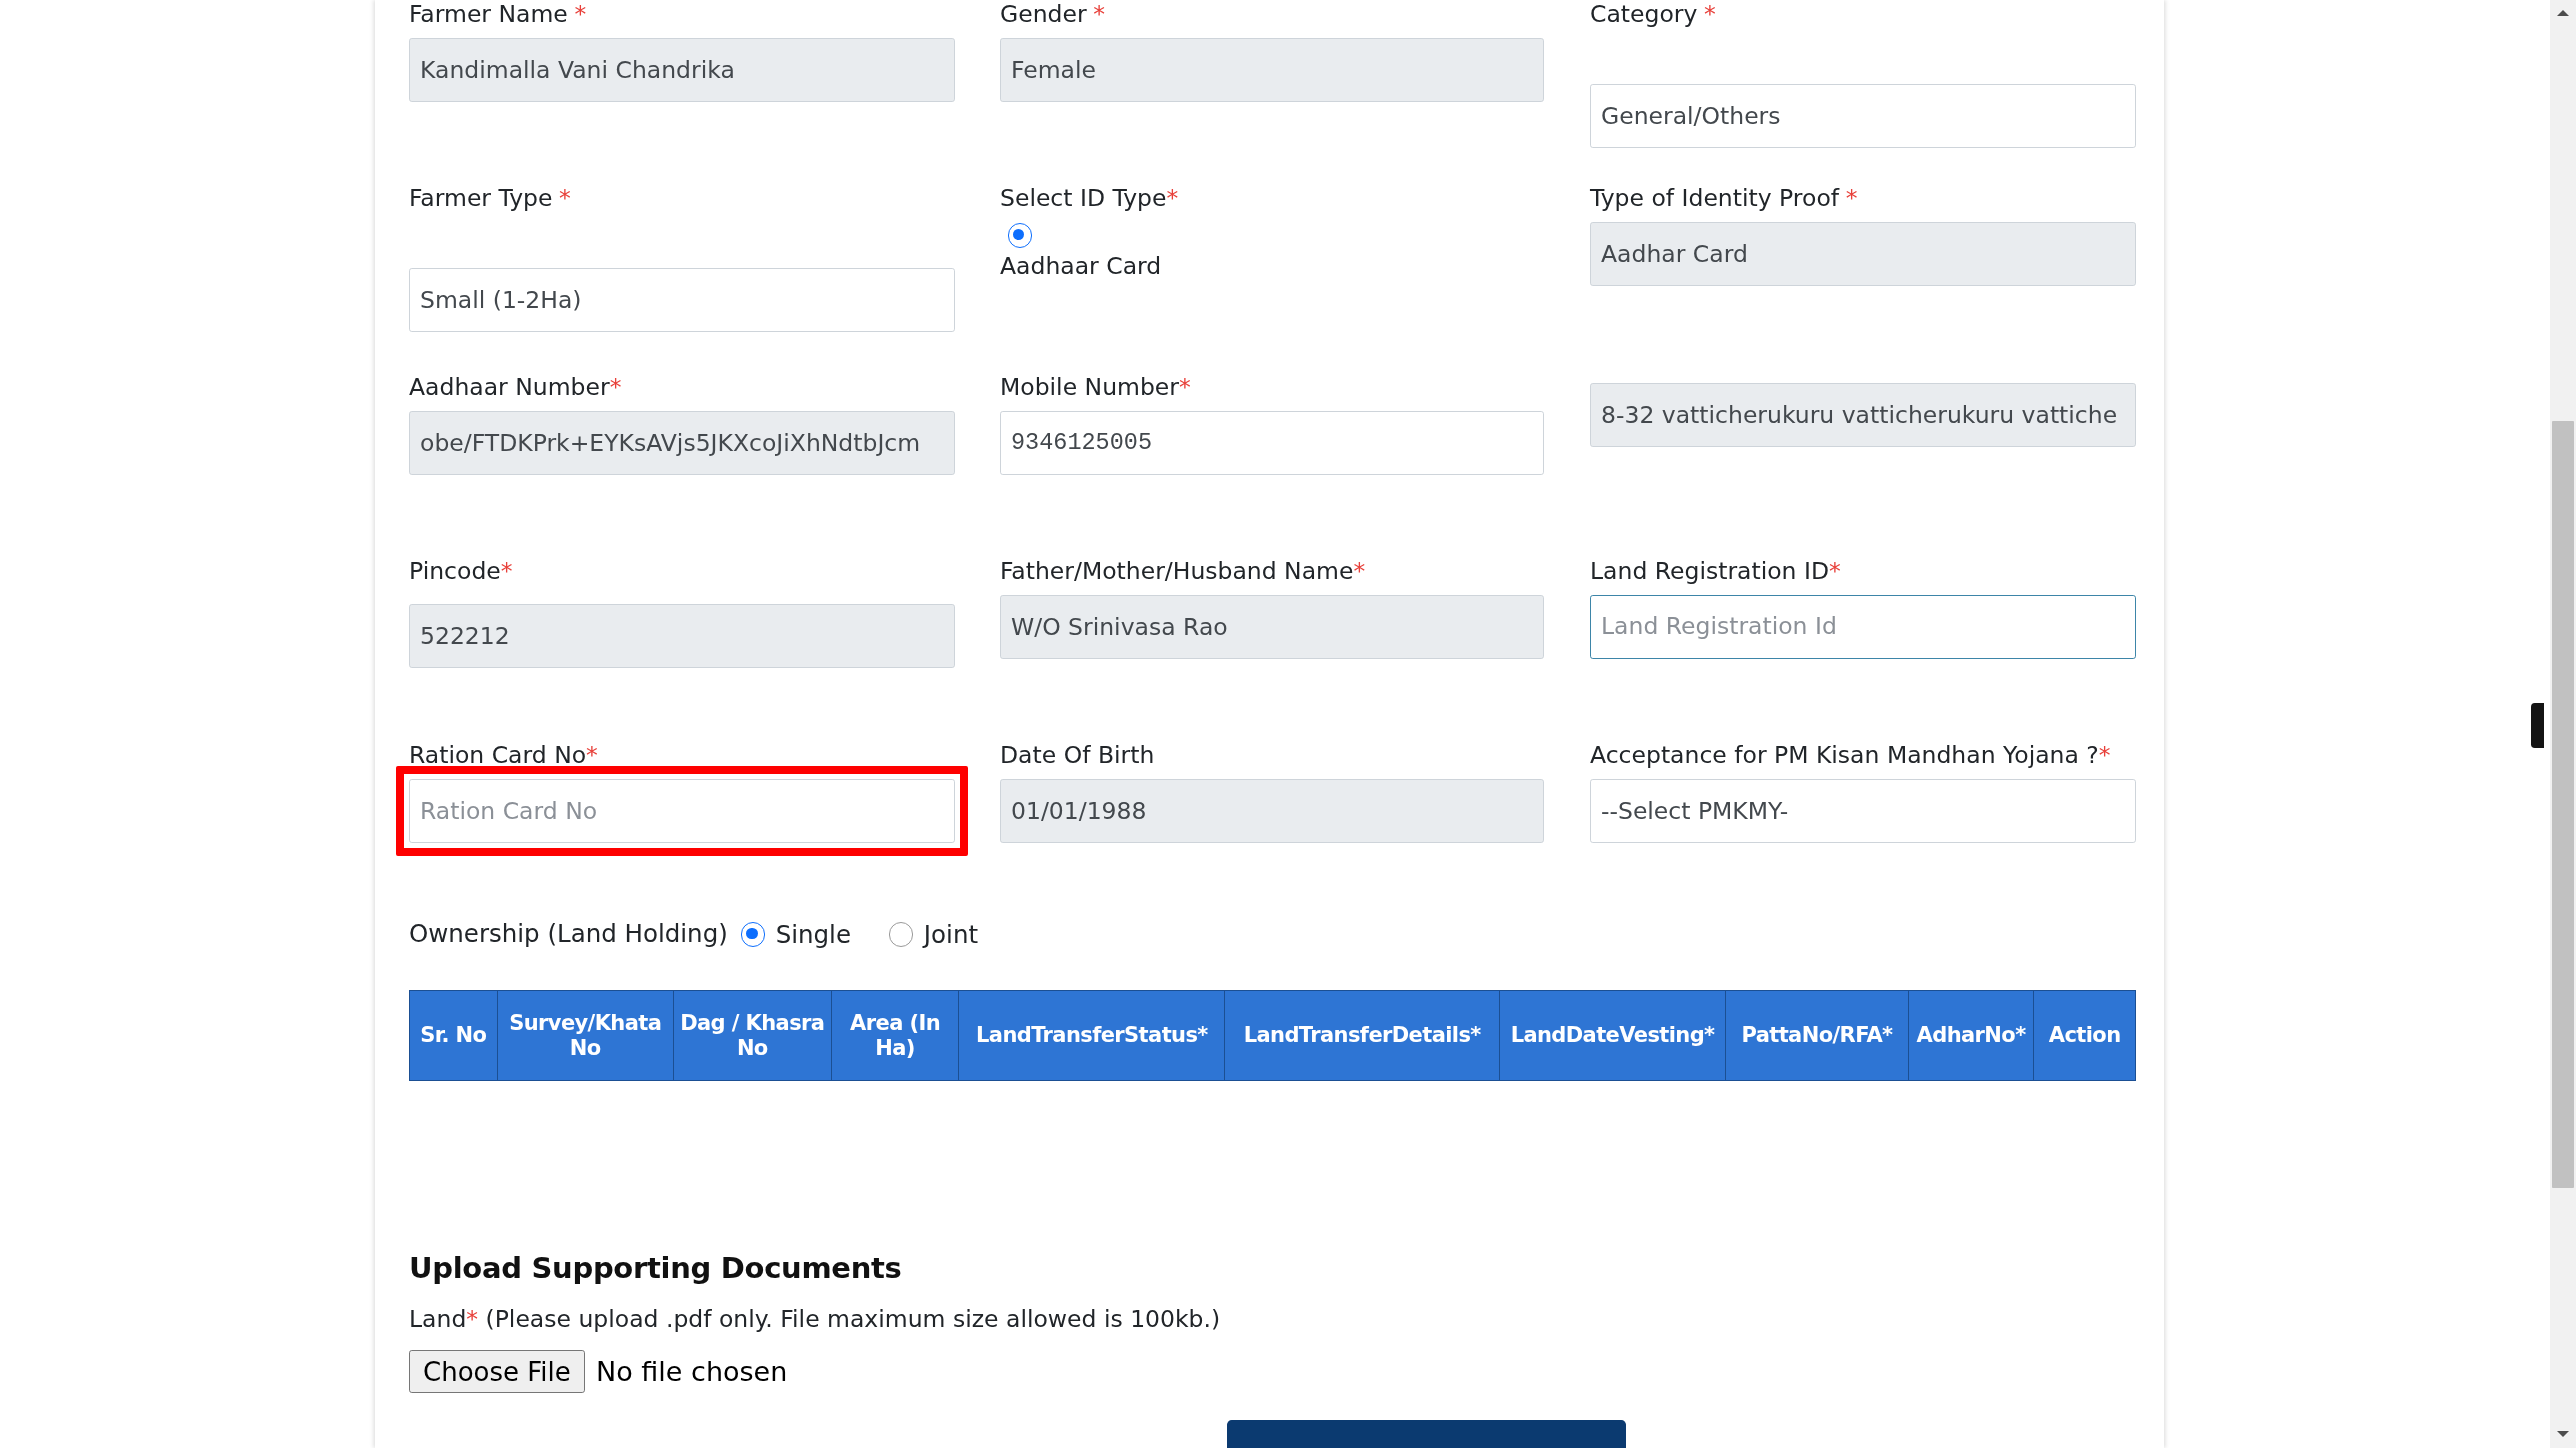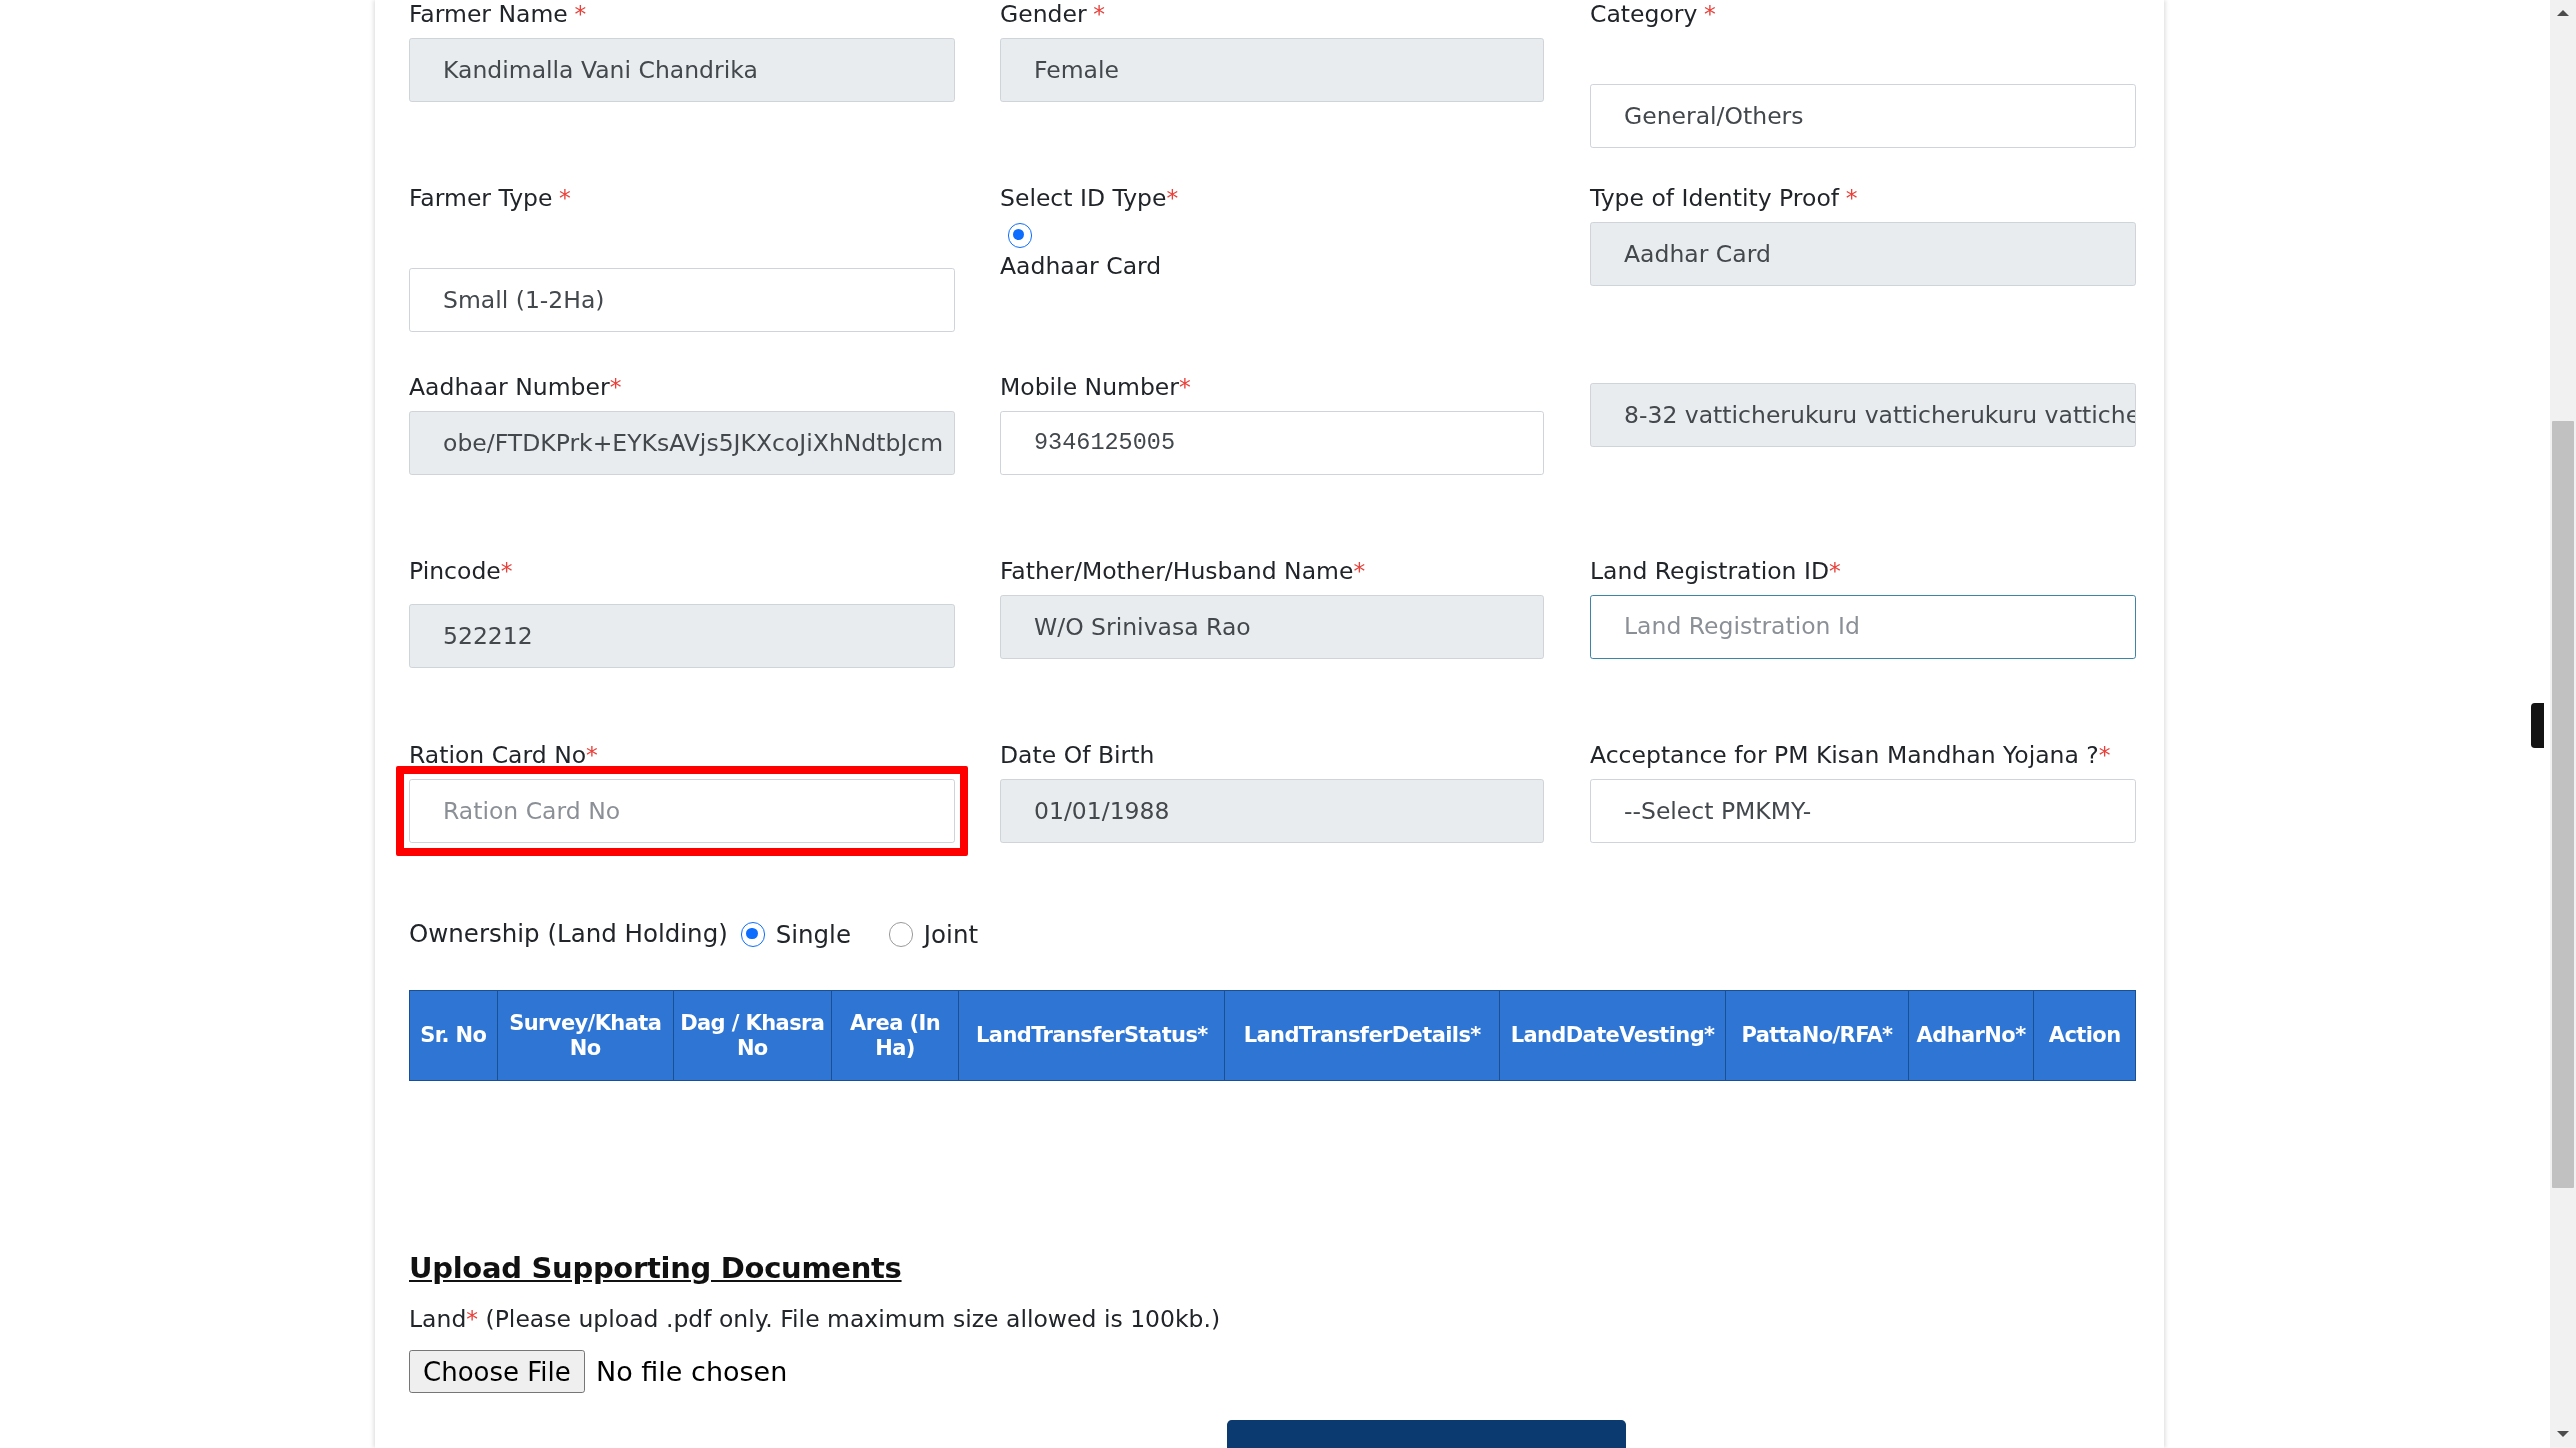--- a/index.html
+++ b/index.html
@@ -71,21 +71,21 @@
   label.fl .starsp { color: #e8403a; padding-left: 6.6px; }
 
   .field {
     display: block;
     width: 100%;
     height: 64px;
     border: 0.9px solid #ced4da;
     border-radius: 2.8px;
     font-size: 23.5px;
     line-height: 62px;
-    padding: 0 33px;
+    padding: 0 10px;
     color: #43484d;
     background: #ffffff;
     overflow: hidden;
     white-space: nowrap;
     font-family: "DejaVu Sans", "Liberation Sans", sans-serif;
   }
   .field.disabled { background: #e9ecef; color: #43484d; }
   .field.placeholder { color: #8b9097; }
   .field.focused { border: 1.9px solid #3d85a8; line-height: 60px; }
 
@@ -192,21 +192,20 @@
   
   #upload-heading {
     position: absolute;
     left: 34px;
     top: 1250px;
     font-size: 29px;
     font-weight: bold;
     color: #111111;
     line-height: 36px;
     letter-spacing: -0.3px;
-    text-decoration: underline;
   }
   #land-note {
     position: absolute;
     left: 34px;
     top: 1304px;
     font-size: 23.5px;
     line-height: 30px;
     color: #212529;
     white-space: nowrap;
   }

